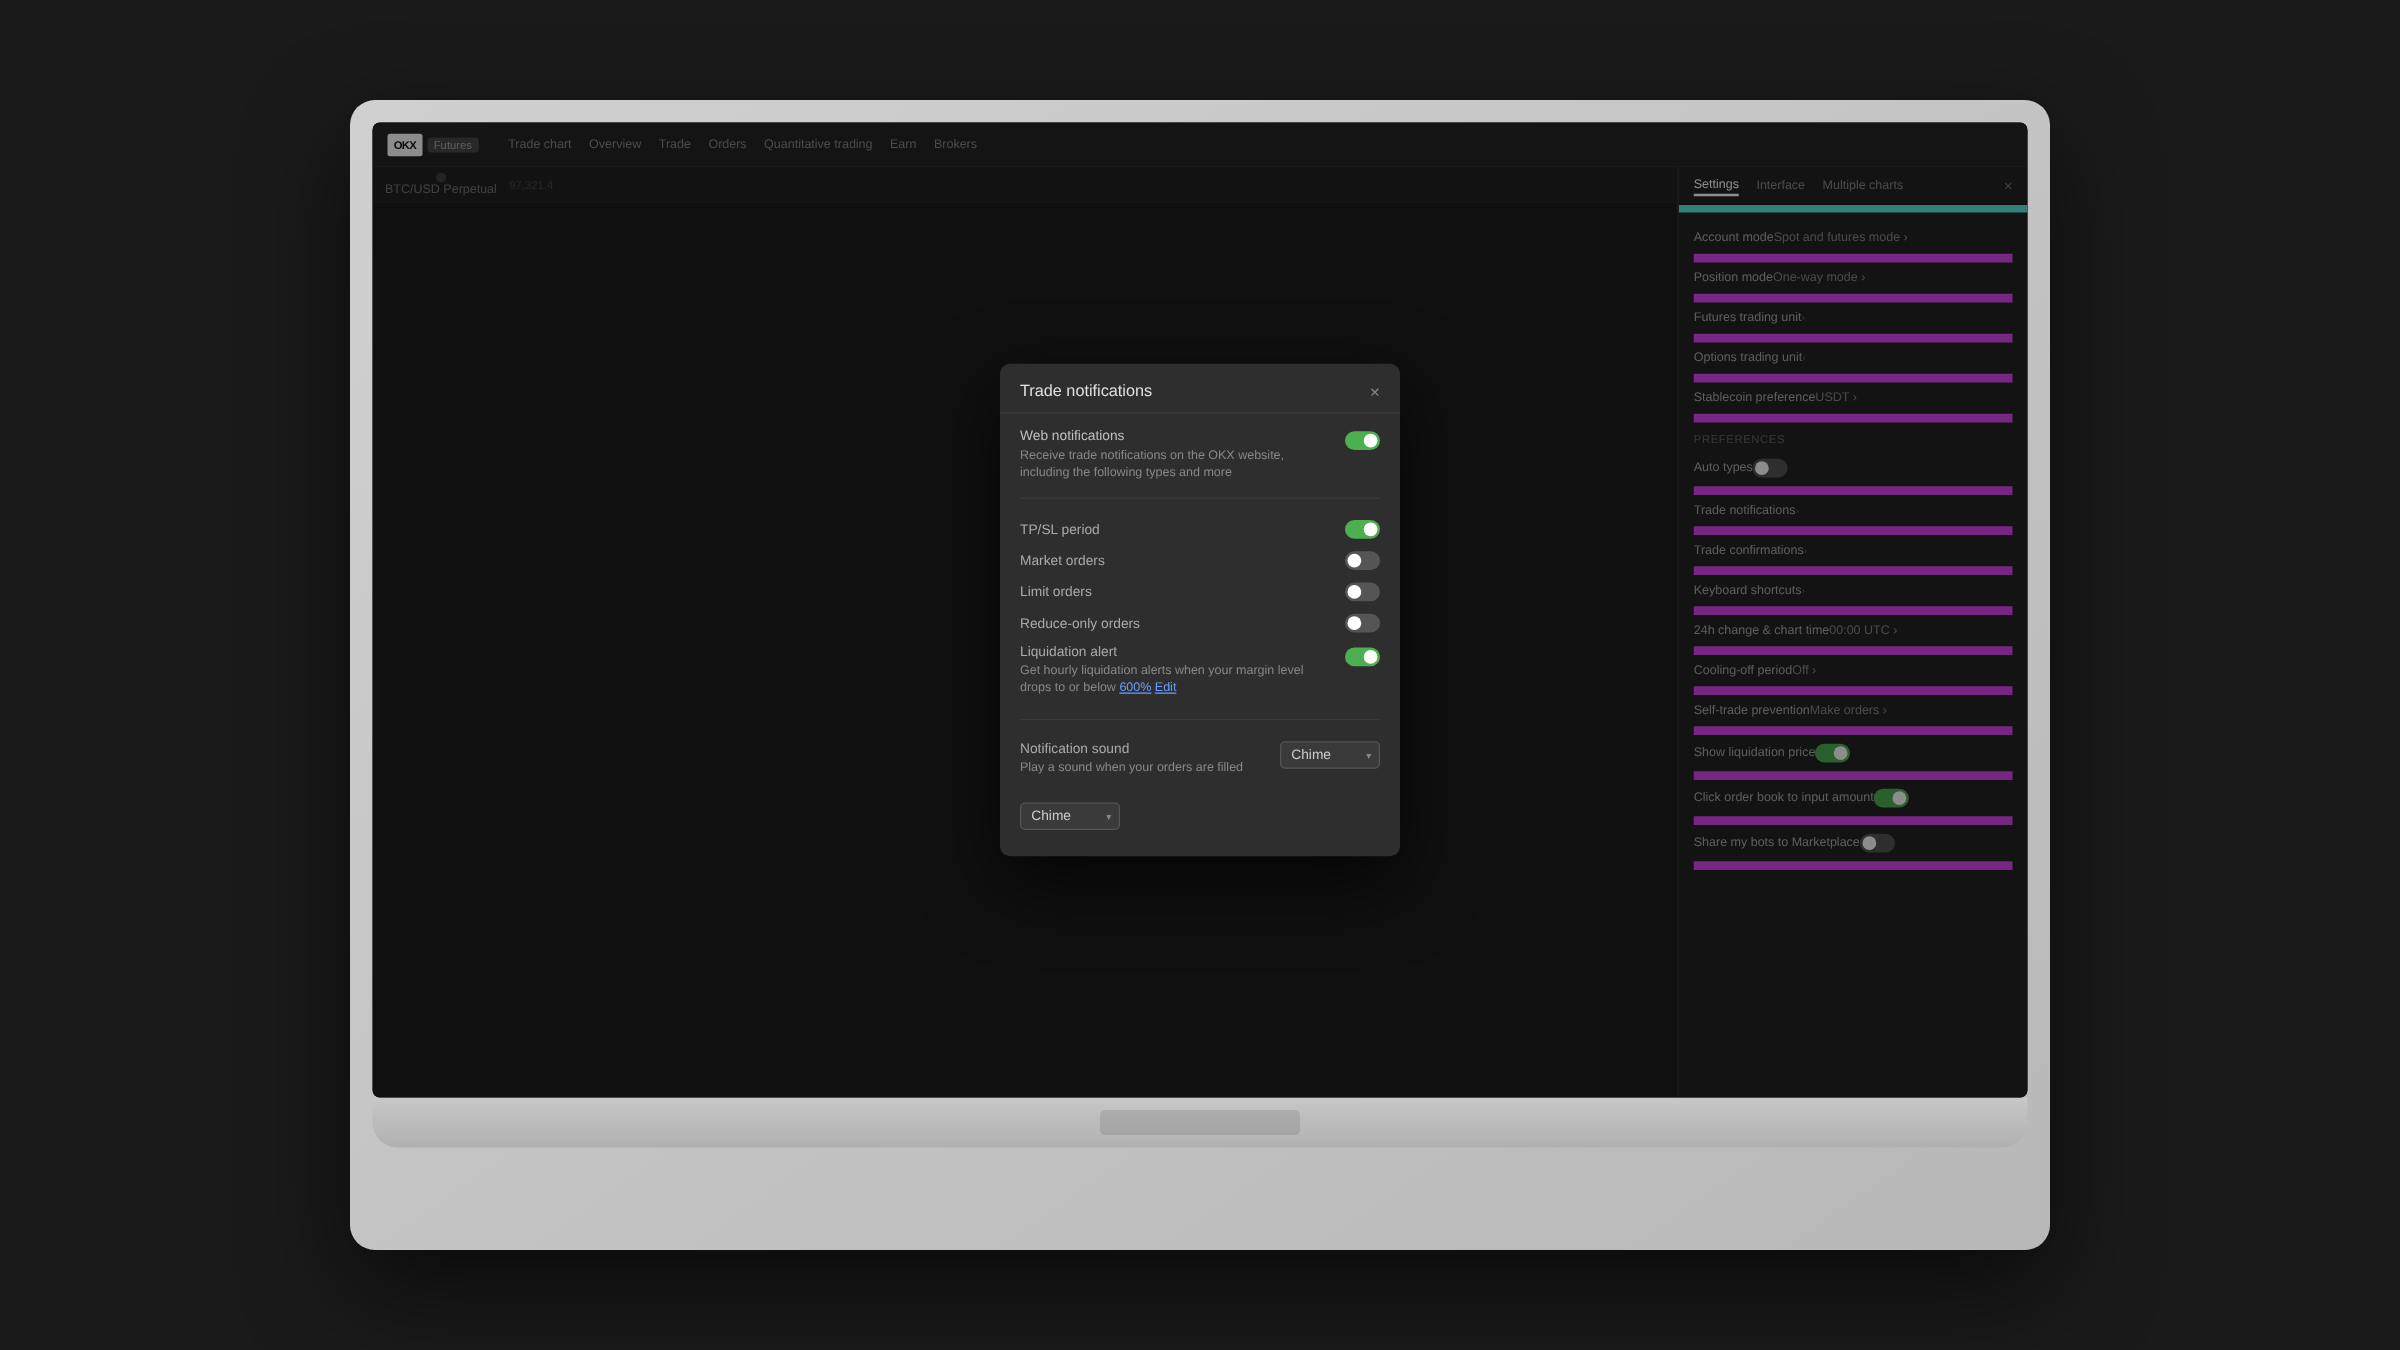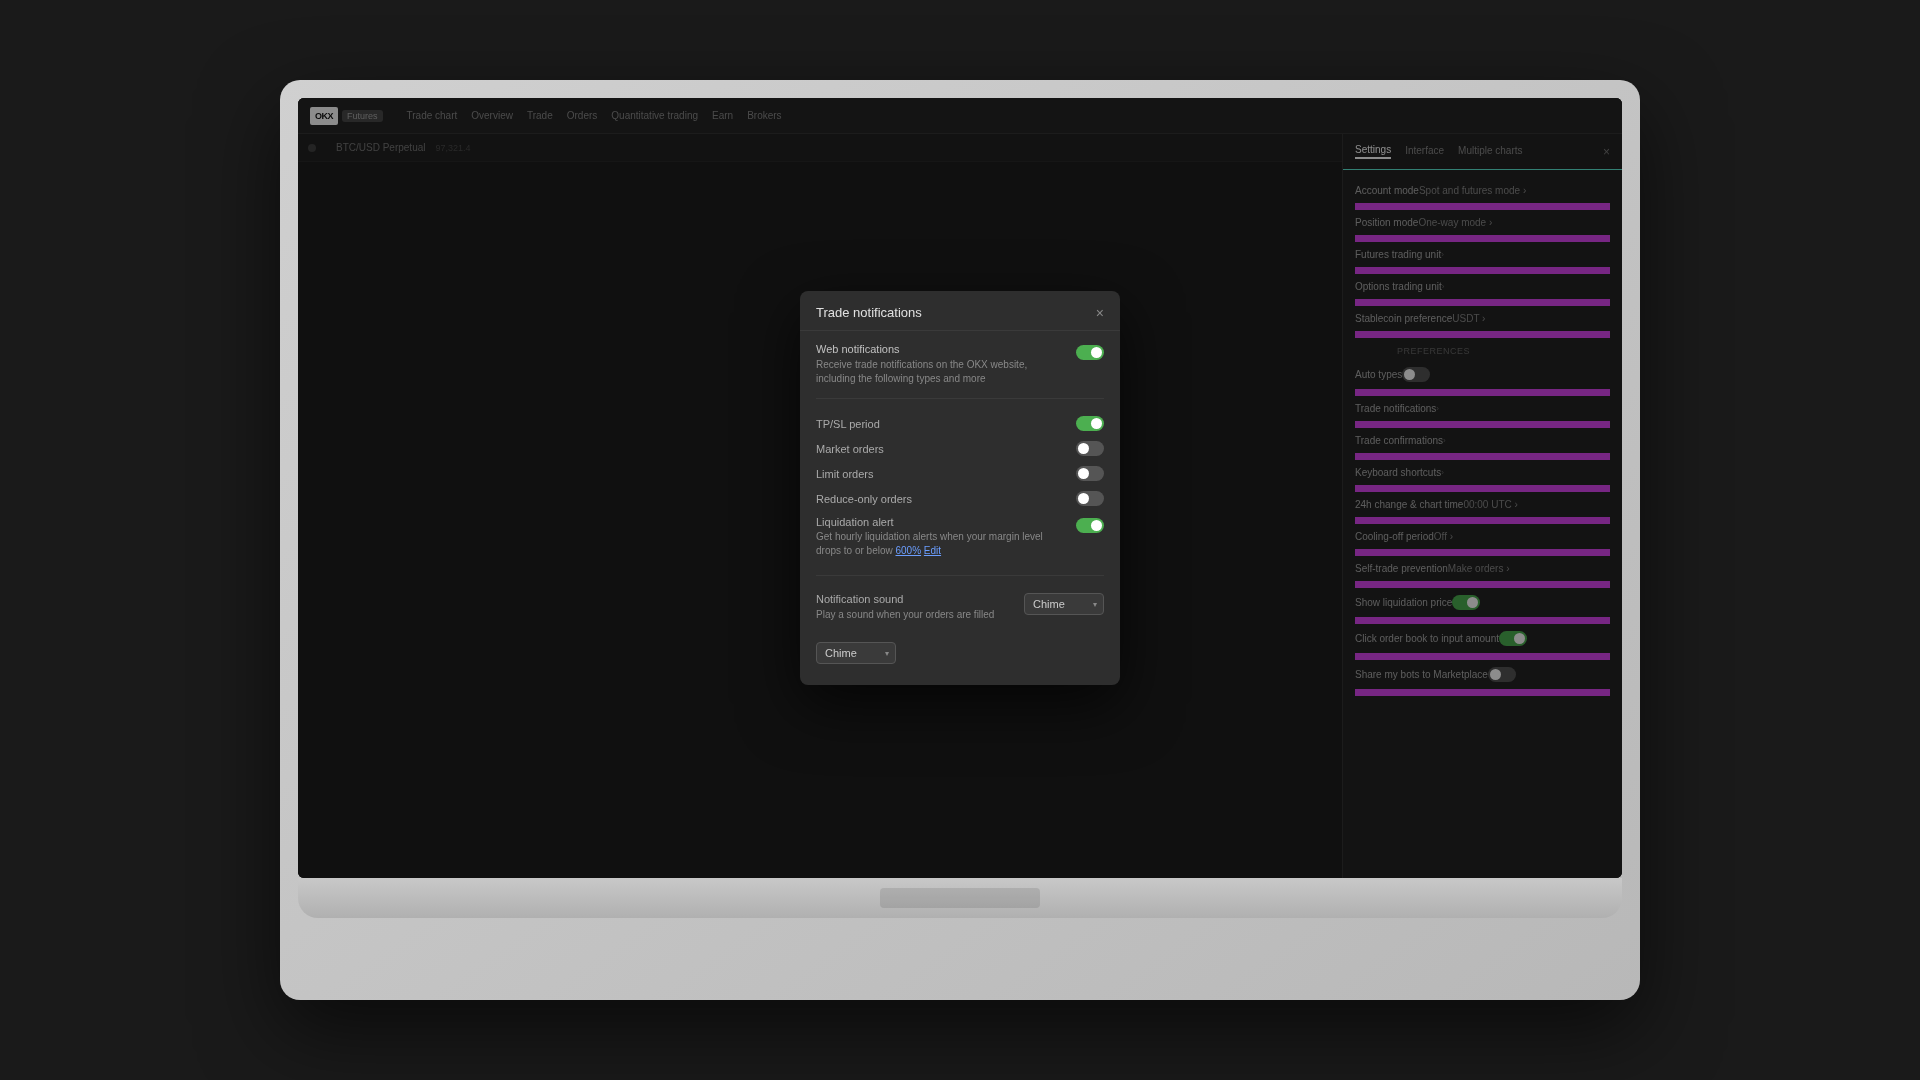--- a/index.html
+++ b/index.html
@@ -129,21 +129,22 @@
     }
     .sub-nav-item {
       font-size: 9px;
       color: #777;
     }
     .instrument-label {
       font-size: 10px;
       color: #ccc;
       display: flex;
       align-items: center;
-      gap: 20px;
+      gap: 0;
+      flex-direction: column;
     }
     .instrument-dot {
       width: 8px;
       height: 8px;
       border-radius: 50%;
       background: #666;
     }
 
     
     .chart-area {
@@ -157,21 +158,21 @@
     .settings-panel {
       width: 280px;
       background: #242424;
       border-left: 1px solid #333;
       overflow-y: auto;
       position: relative;
     }
     .settings-tabs {
       display: flex;
       align-items: center;
-      border-bottom: 1px solid #5eead4;
+      border-bottom: 6px solid #5eead4;
       padding: 0 12px;
       height: 36px;
       gap: 14px;
     }
     .settings-tab {
       font-size: 10px;
       color: #888;
       cursor: pointer;
       padding-bottom: 2px;
     }
@@ -209,21 +210,20 @@
     .chevron {
       font-size: 8px;
       color: #666;
     }
     .section-header {
       font-size: 9px;
       color: #666;
       padding: 8px 0 4px 0;
       text-transform: uppercase;
       letter-spacing: 0.5px;
-      margin-left: 42px;
     }
 
     
     .toggle {
       width: 28px;
       height: 15px;
       border-radius: 8px;
       position: relative;
       cursor: pointer;
     }

